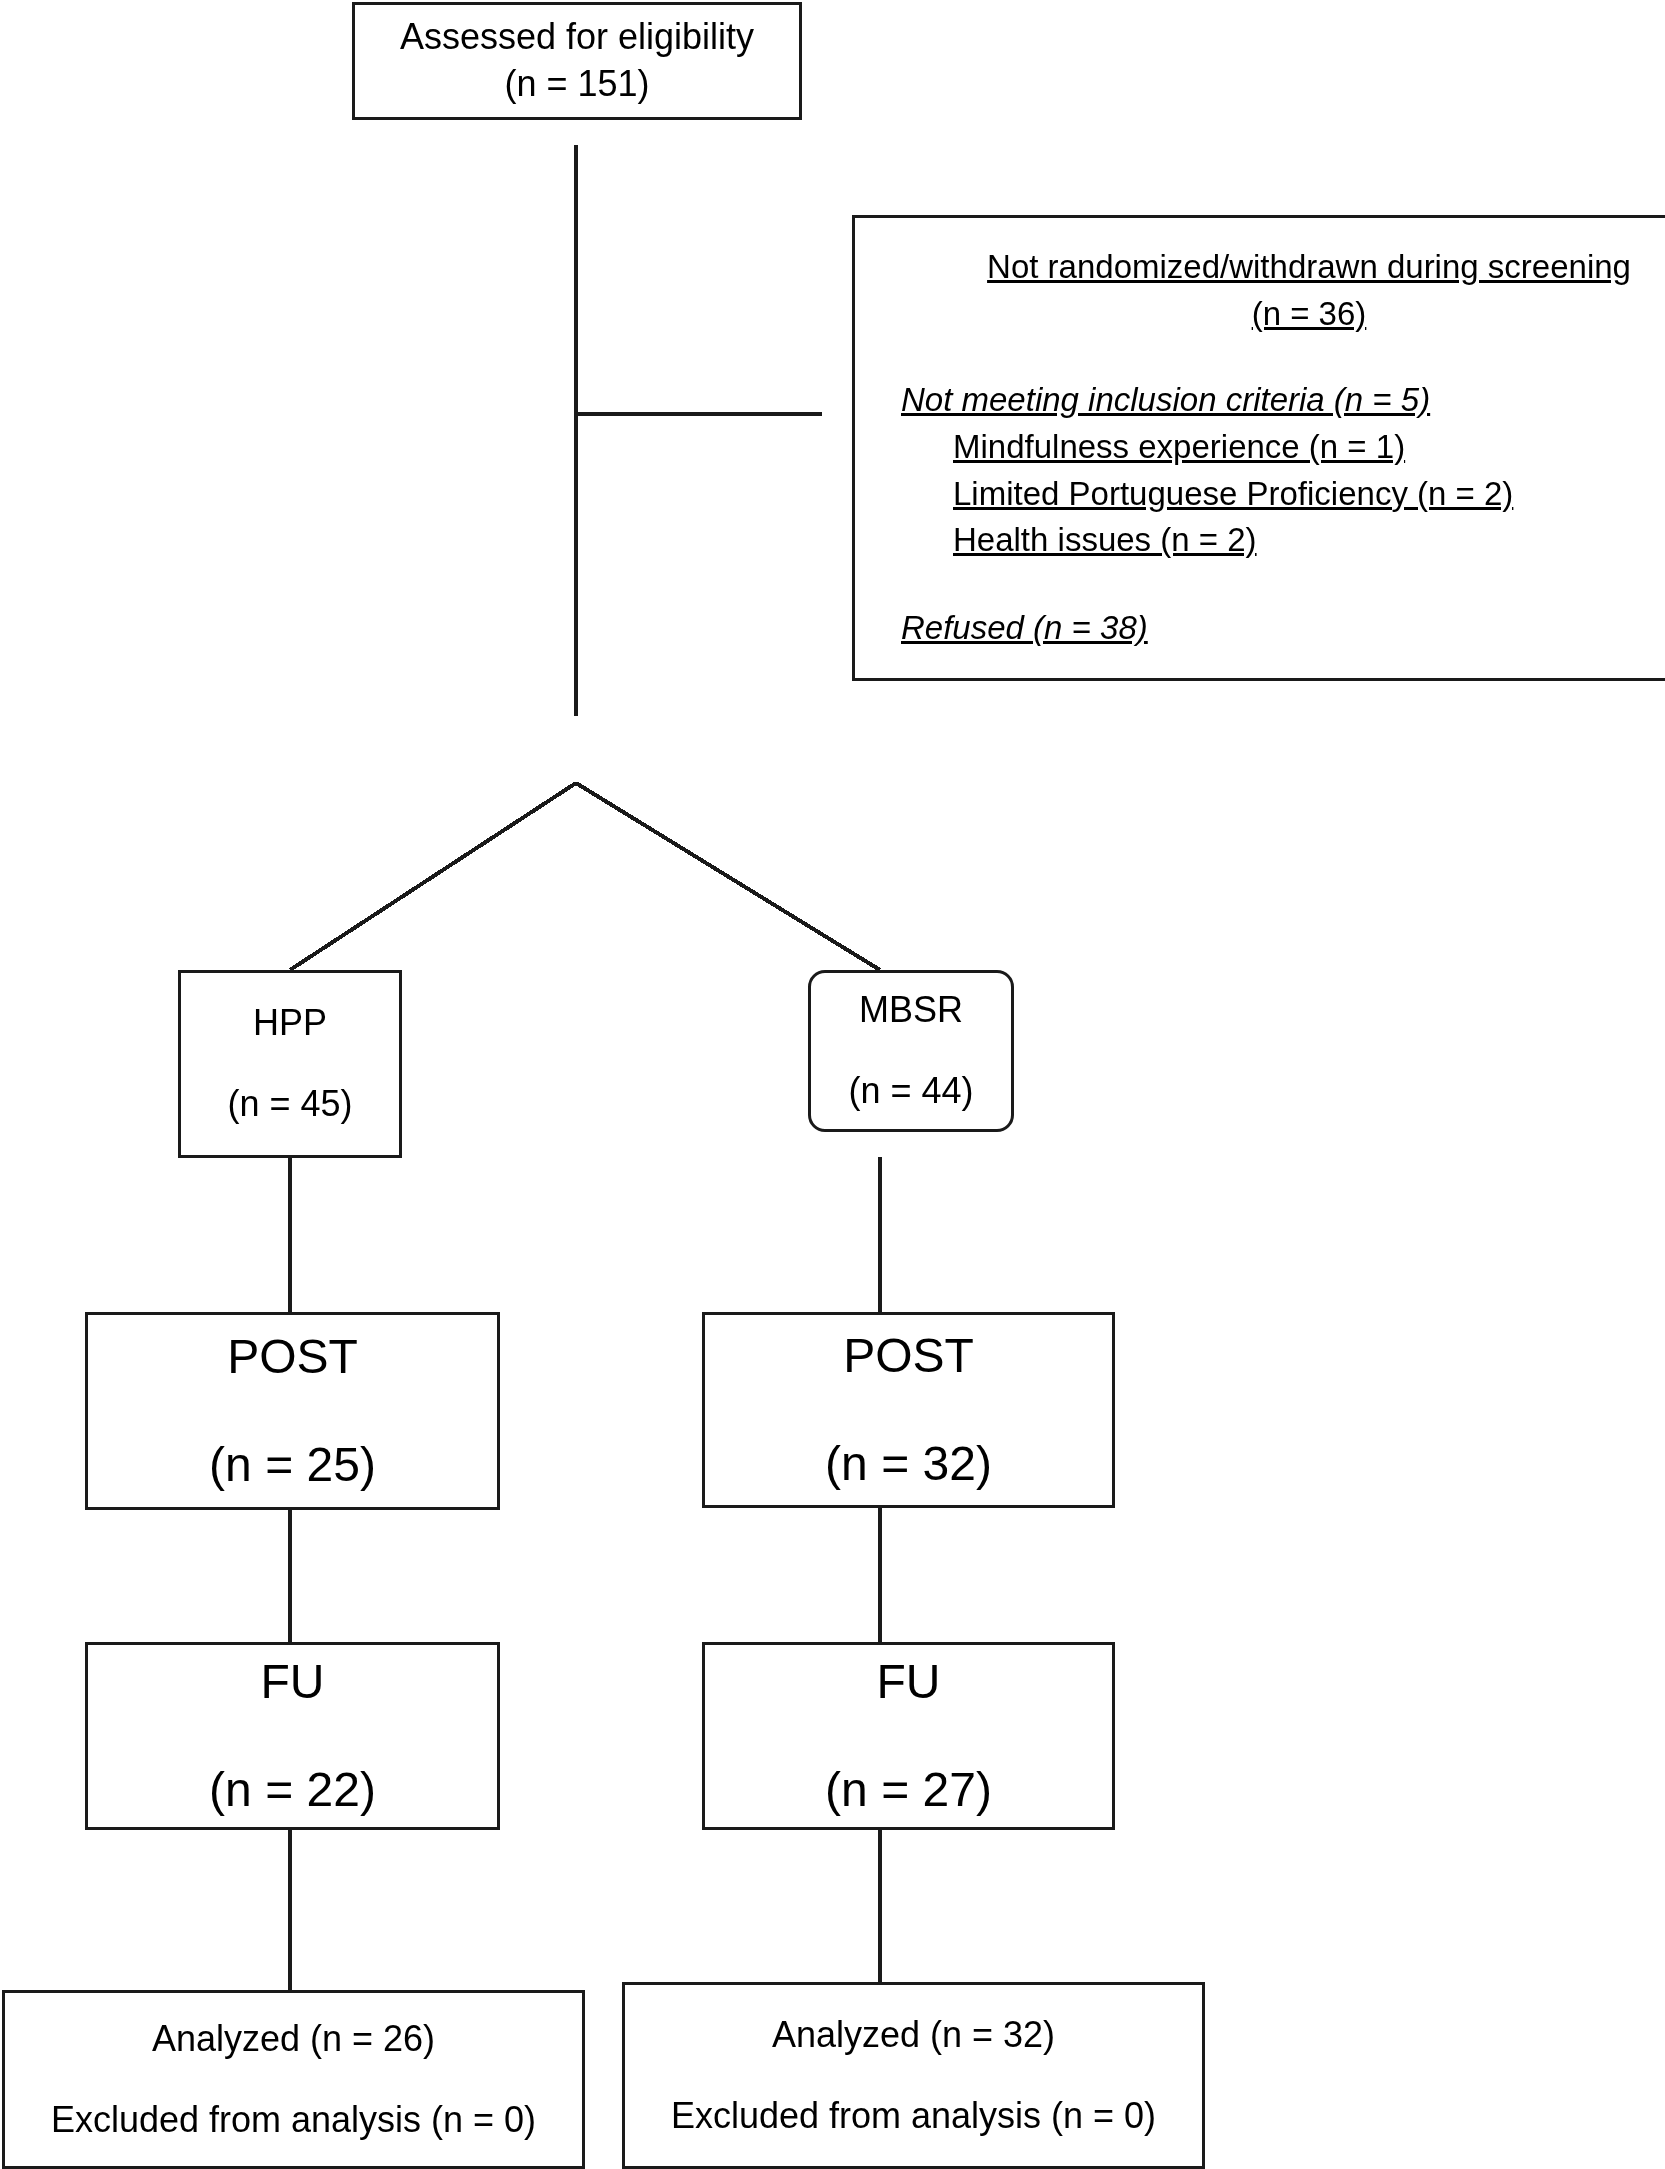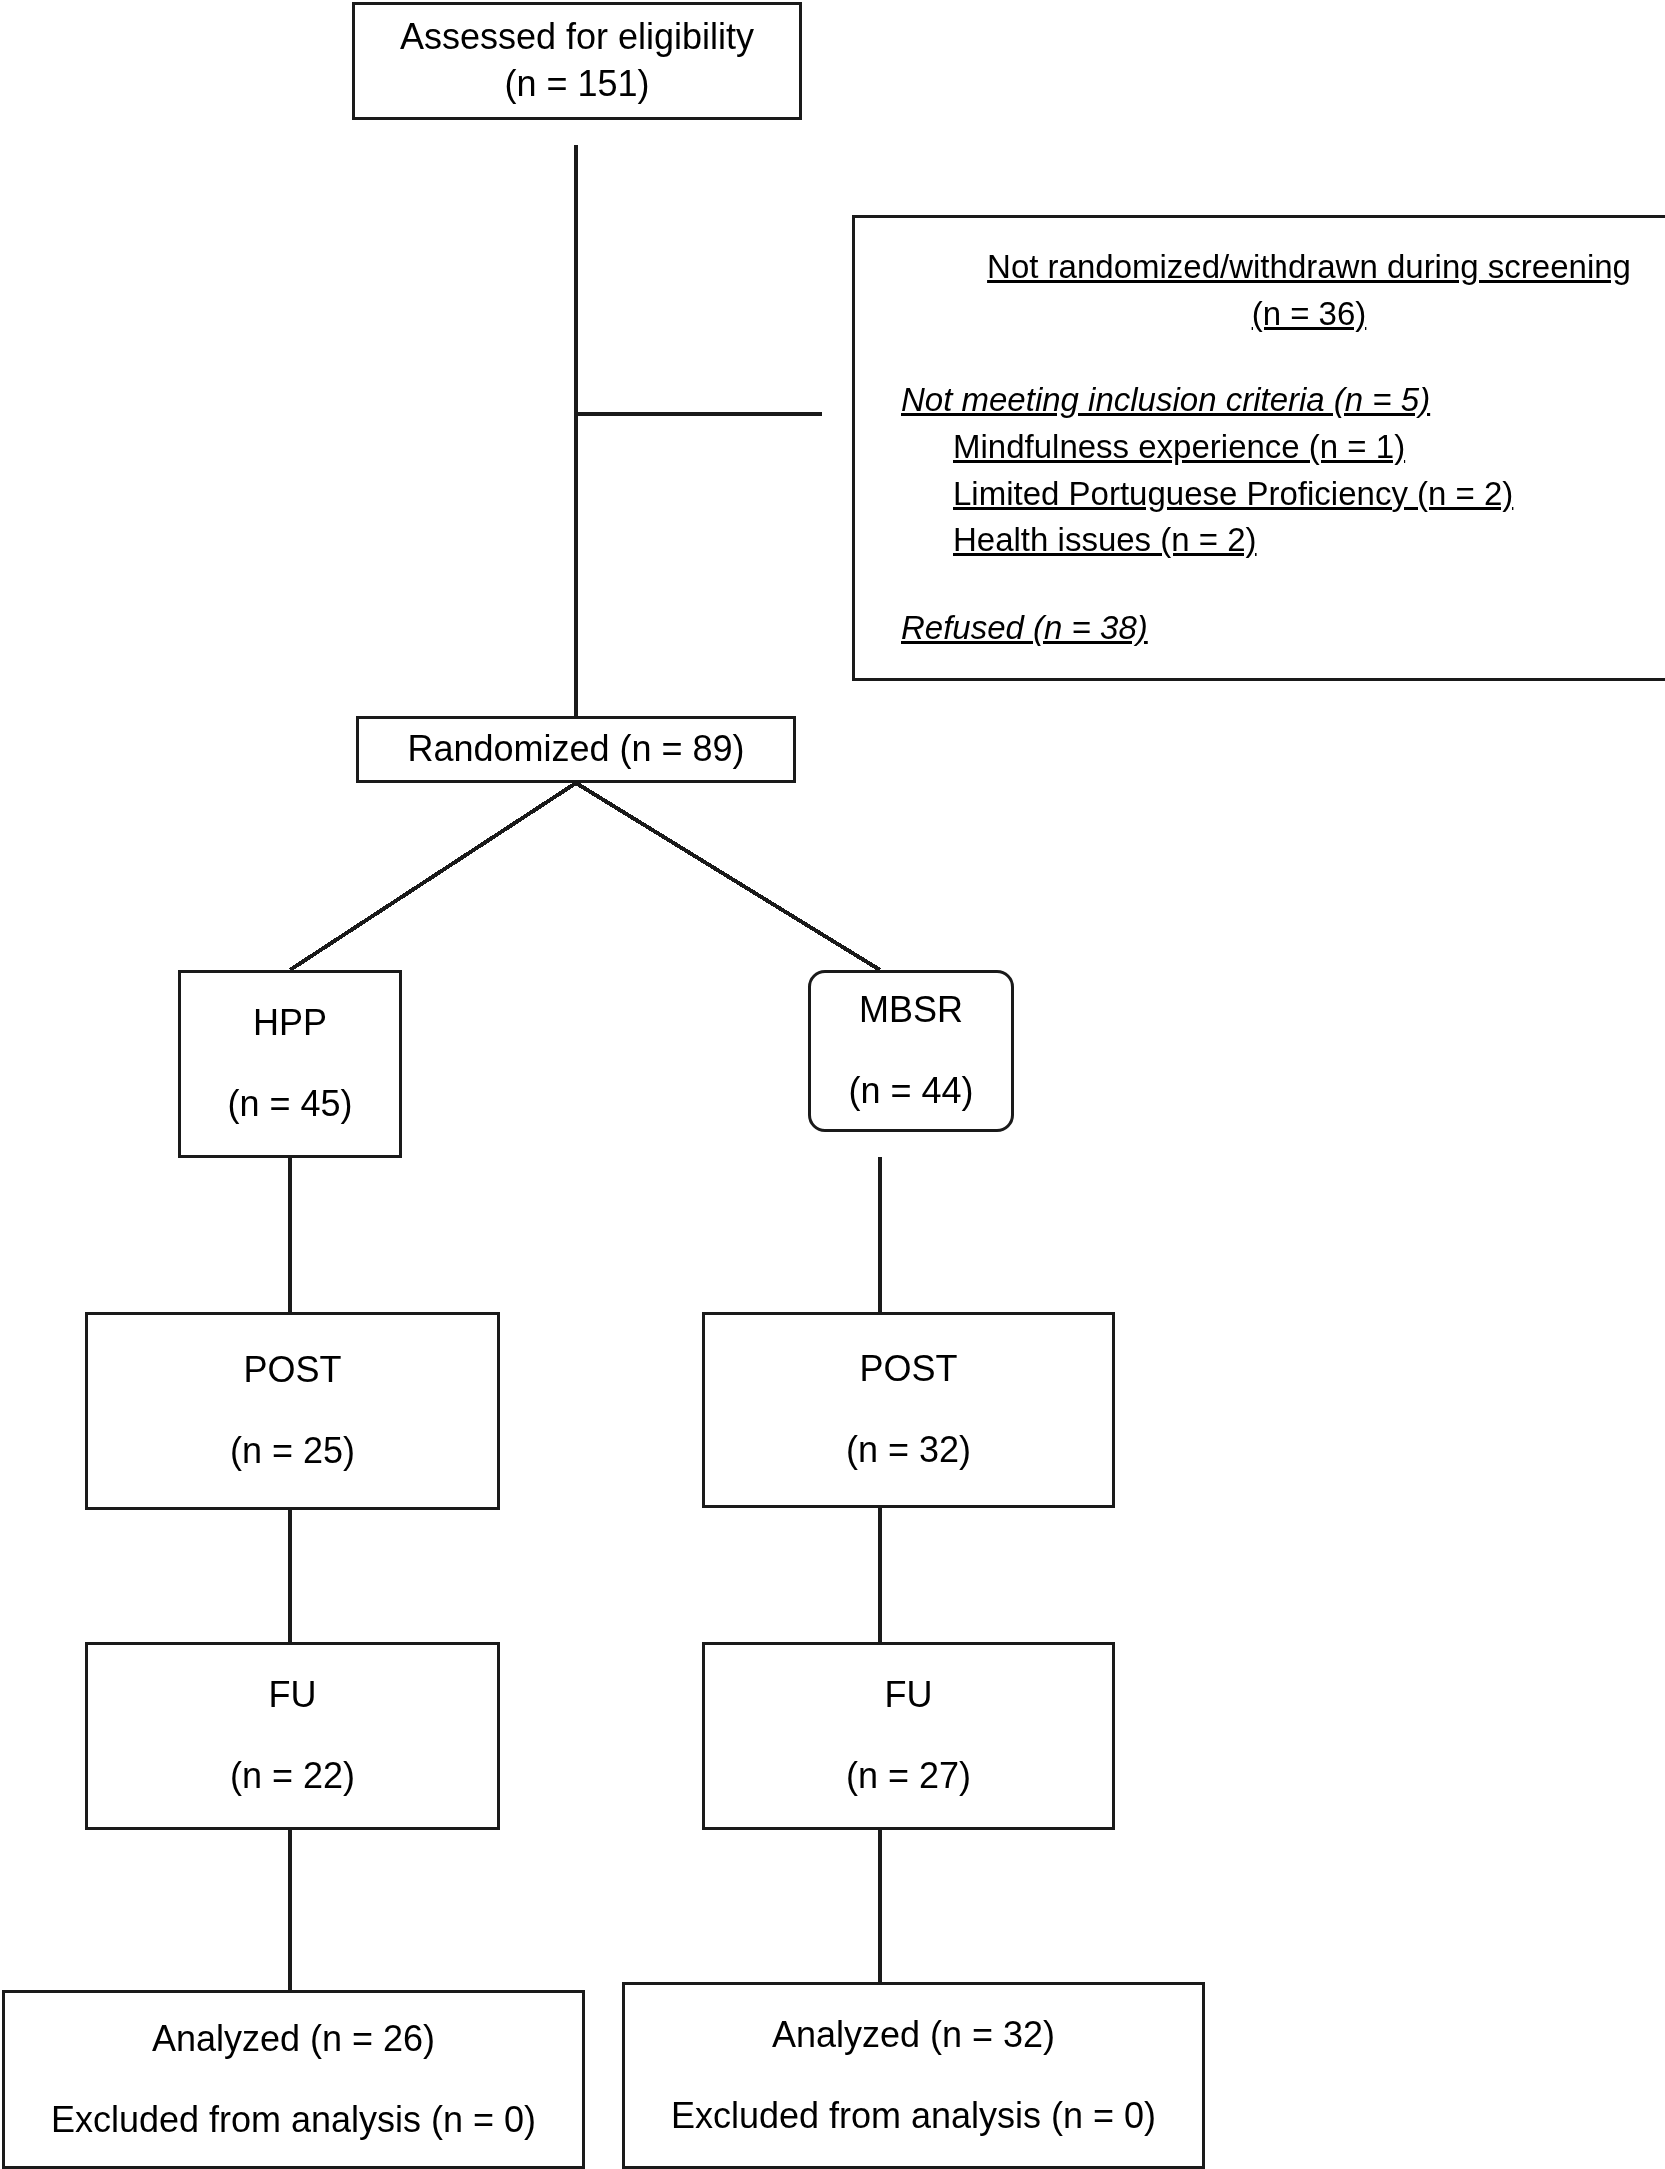--- a/index.html
+++ b/index.html
@@ -40,21 +40,21 @@
     display: block;
     white-space: nowrap;
   }
   .node .gap-line {
     margin-top: 0.95em;
   }
   
   .fs-top     { font-size: 36px; }
   .fs-rand    { font-size: 36px; }
   .fs-arm     { font-size: 36px; }
-  .fs-stage   { font-size: 36px; }
+  .fs-stage   { font-size: 48px; }
   .fs-final   { font-size: 36px; }
   .fs-excl    { font-size: 33px; }
 
   
   #excluded-box {
     align-items: stretch;
     justify-content: flex-start;
     padding: 26px 34px 26px 46px;
     text-align: left;
   }
@@ -130,23 +130,20 @@
 
     <span class="line sub row">Mindfulness experience (n = 1)</span>
     <span class="line sub row">Limited Portuguese Proficiency (n = 2)</span>
     <span class="line sub row">Health issues (n = 2)</span>
 
     <div class="spacer-md"></div>
 
     <span class="line ital row">Refused (n = 38)</span>
   </div>
 
-  <div class="node fs-rand" id="randomized-box" style="left:356px; top:716px; width:440px; height:67px;">
-    <span class="line">Randomized (n = 89)</span>
-  </div>
 
   <div class="node fs-arm" id="arm-left-box" style="left:178px; top:970px; width:224px; height:188px;">
     <span class="line">HPP</span>
     <span class="line gap-line">(n = 45)</span>
   </div>
 
   <div class="node fs-arm" id="arm-right-box" style="left:808px; top:970px; width:206px; height:162px;border-radius:17px;">
     <span class="line">MBSR</span>
     <span class="line gap-line">(n = 44)</span>
   </div>

